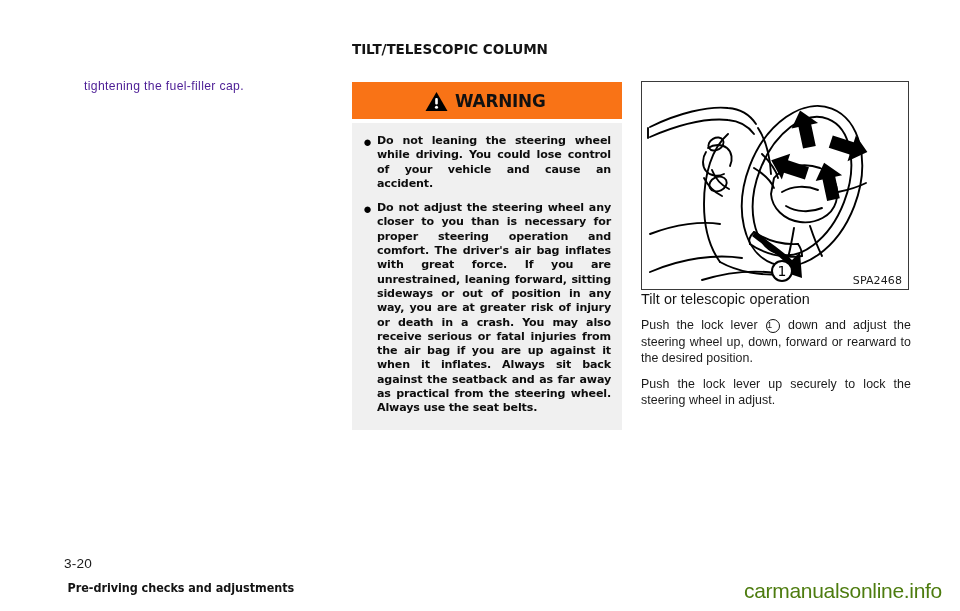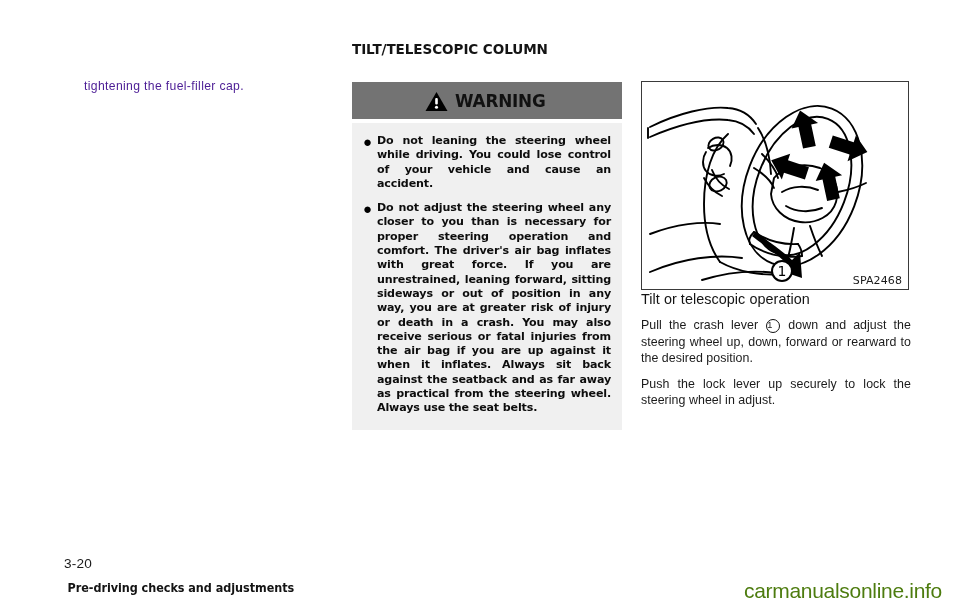--- a/index.html
+++ b/index.html
@@ -53,21 +53,21 @@
     white-space: nowrap;
   }
 
   .warning-box {
     position: absolute;
     left: 0;
     top: 42px;
     width: 270px;
   }
   .warning-head {
-    background: #737373;
+    background: #f97316;
     height: 37px;
     display: flex;
     align-items: center;
     justify-content: center;
     gap: 7px;
   }
   .warn-tri {
     display: block;
     width: 23px;
     height: 21px;
@@ -312,21 +312,21 @@
         <text x="140" y="194" text-anchor="middle" font-family="DejaVu Sans, sans-serif" font-size="14" fill="#000000">1</text>
       </svg>
 
       <div class="figure-code">SPA2468</div>
     </div>
 
 
     <div class="h3">Tilt or telescopic operation</div>
 
     <div class="para">
-      <span>Pull the crash lever</span>
+      <span>Push the lock lever</span>
       <span class="callout">1</span>
       <span>down and adjust the steering wheel up, down, forward or rearward to the desired position.</span>
     </div>
 
     <div class="para">Push the lock lever up securely to lock the steering wheel in adjust.</div>
 
   </div>
 
   <div class="footer">
     <span class="footer-page">3-20</span>

